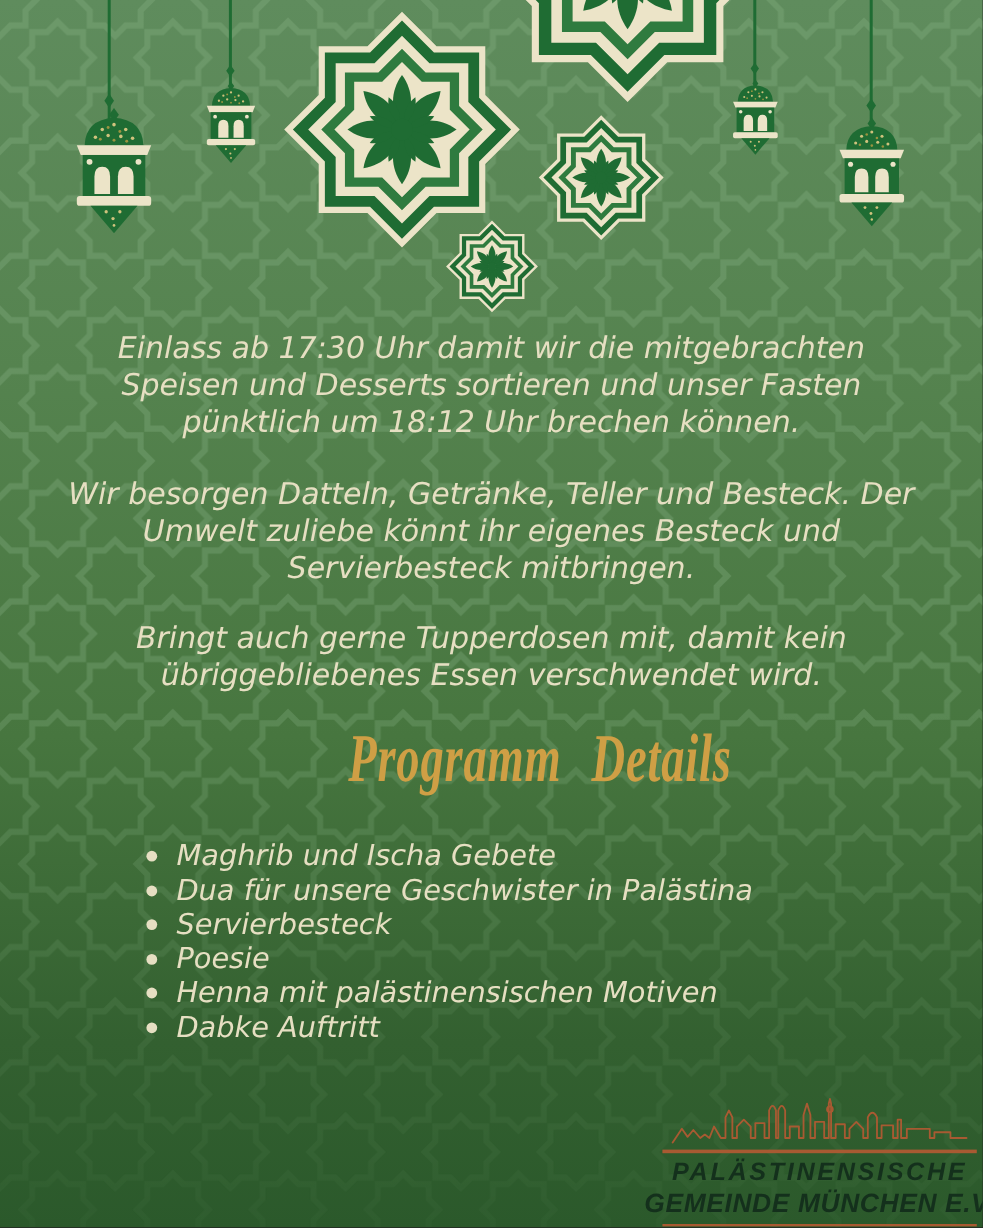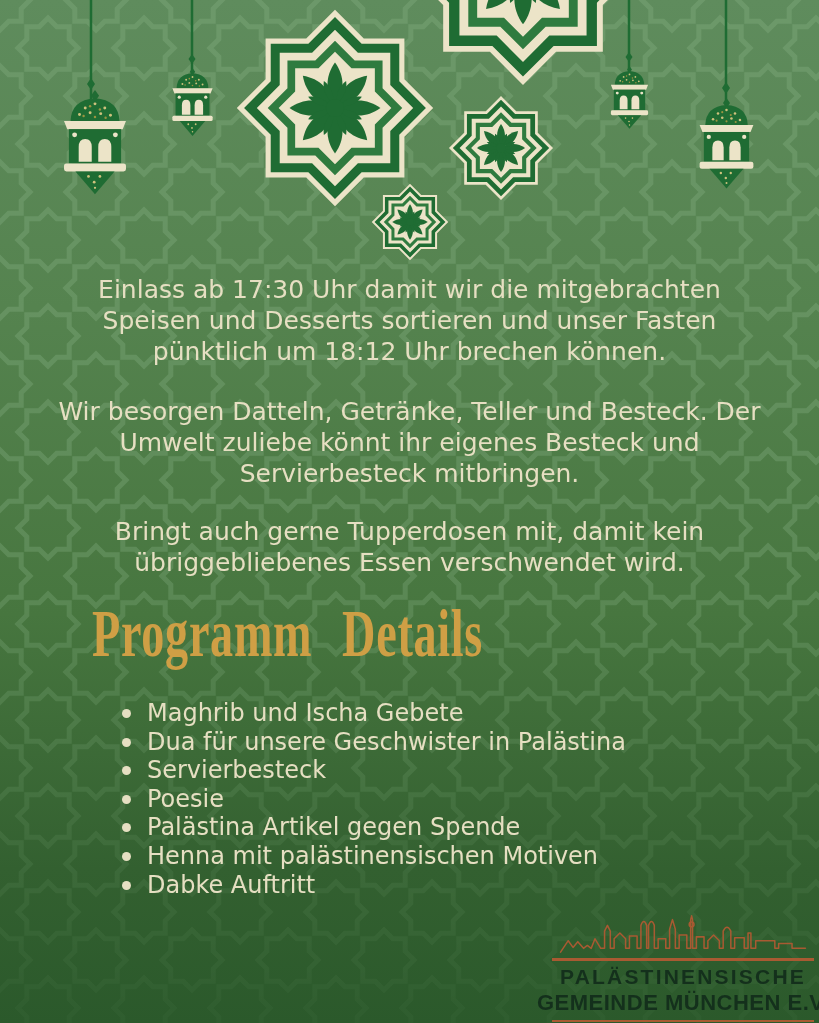--- a/index.html
+++ b/index.html
@@ -1,37 +1,38 @@
 <!DOCTYPE html>
 <html><head>
 <meta charset="utf-8">
 <style>
   html,body{margin:0;padding:0;background:#222;}
   .page{
     position:relative;width:819px;height:1023px;overflow:hidden;
     background:linear-gradient(180deg,#5f8c5d 0%,#55834f 30%,#47763f 60%,#336030 85%,#2b592b 100%);
     font-family:"DejaVu Sans","Liberation Sans",sans-serif;
+    font-style:italic;
   }
   .bg-pattern{position:absolute;left:0;top:0;pointer-events:none;}
   .cords{position:absolute;left:0;top:0;pointer-events:none;}
   .mandala{position:absolute;pointer-events:none;}
   .lantern{position:absolute;pointer-events:none;}
   .para{
     position:absolute;left:50%;transform:translateX(-50%);
     width:724px;text-align:center;color:#e6dfc2;
     font-size:25px;line-height:31px;letter-spacing:0px;margin:0;
   }
   .p1{top:274px;}
   .p2{top:396px;}
   .p3{top:516px;}
   .heading{
     position:absolute;top:588px;left:0;width:685px;margin:0;
-    text-align:left;color:#cf9f45;font-weight:700;
+    text-align:right;color:#cf9f45;font-weight:700;
     font-family:"Liberation Serif","DejaVu Serif",serif;
-    font-size:68px;line-height:90px;
+    font-size:57px;line-height:90px;
   }
   .heading .squeeze{display:inline-block;transform:scaleX(0.68);transform-origin:center;word-spacing:0.38em;letter-spacing:1px;}
   .program-list{
     position:absolute;left:122px;top:699px;margin:0;padding:0;list-style:none;
     color:#e6dfc2;font-size:24px;line-height:28.6px;
   }
   .program-list li{display:flex;align-items:flex-start;}
   .program-list .dot{
     flex:0 0 auto;width:9px;height:9px;border-radius:50%;
     background:#e6dfc2;margin:10px 16px 0 0;
@@ -222,24 +223,20 @@
     <li>
         <span class="dot"></span>
         <span>Servierbesteck</span>
       </li>
     <li>
         <span class="dot"></span>
         <span>Poesie</span>
       </li>
     <li>
         <span class="dot"></span>
-        <span>Palästina Artikel gegen Spende</span>
-      </li>
-    <li>
-        <span class="dot"></span>
         <span>Henna mit palästinensischen Motiven</span>
       </li>
     <li>
         <span class="dot"></span>
         <span>Dabke Auftritt</span>
       </li>
   </ul>
 
   <div class="logo">
     <svg class="skyline-svg" width="256" height="44" viewBox="0 0 260 46">

